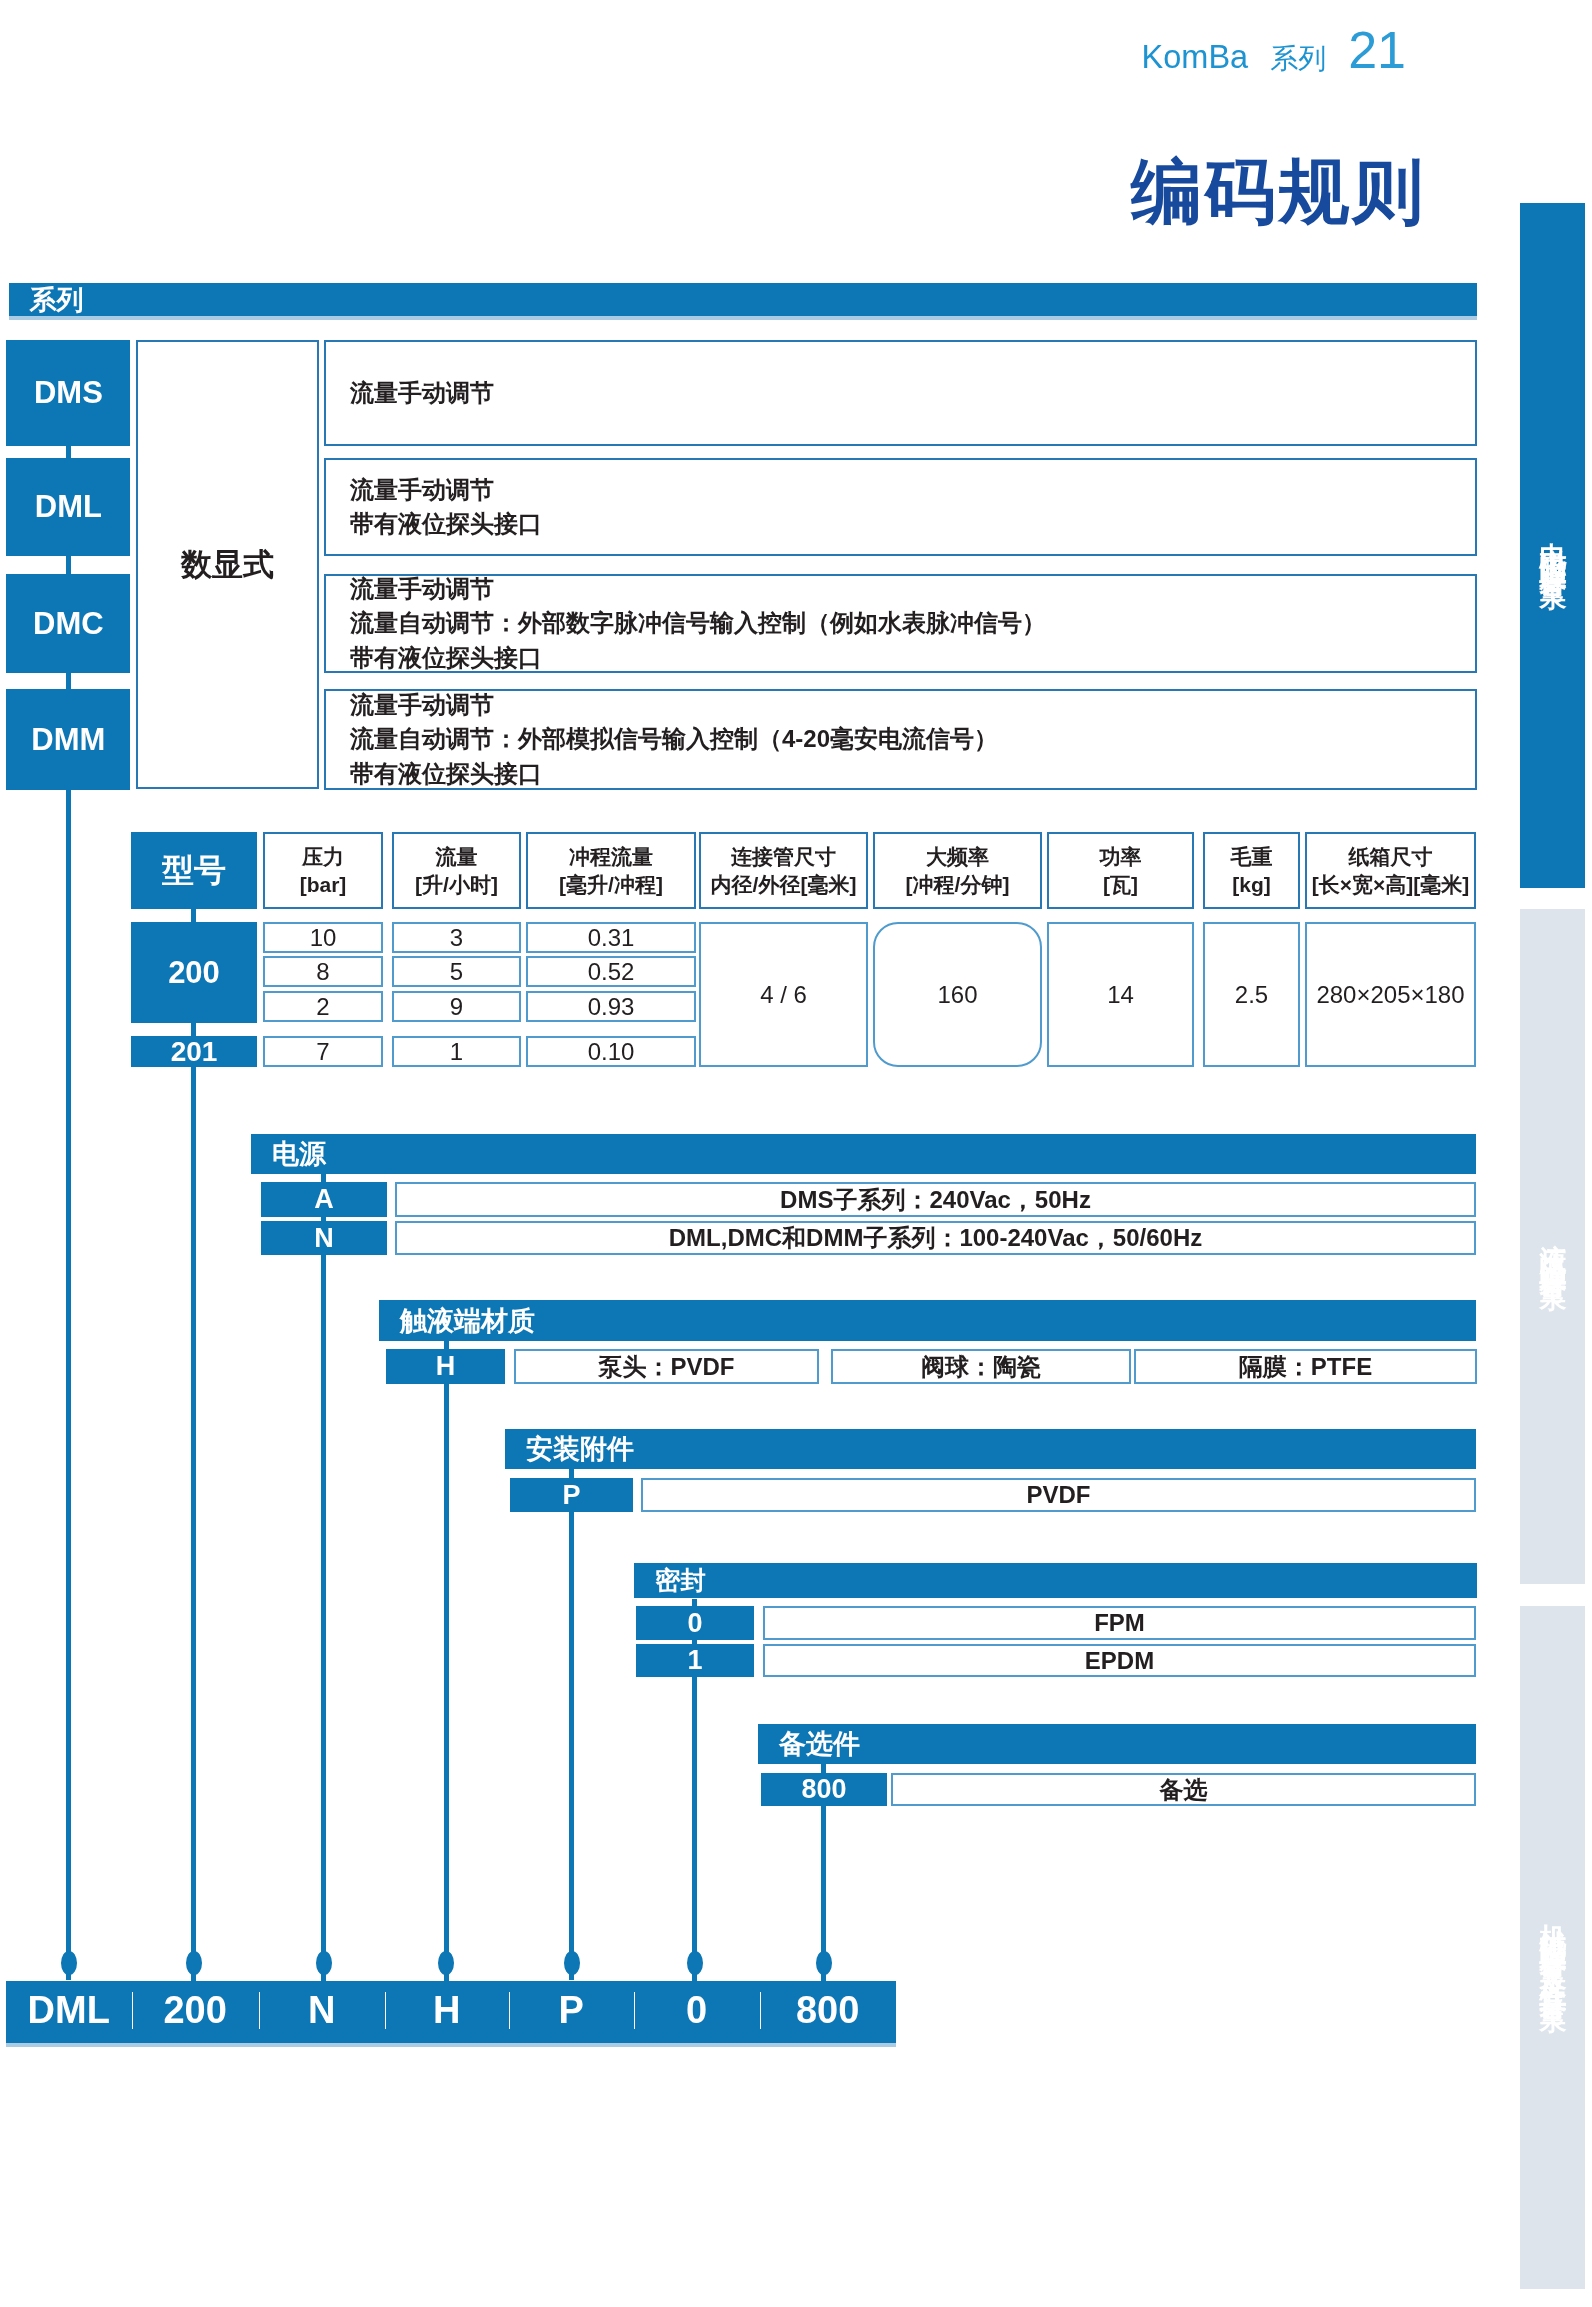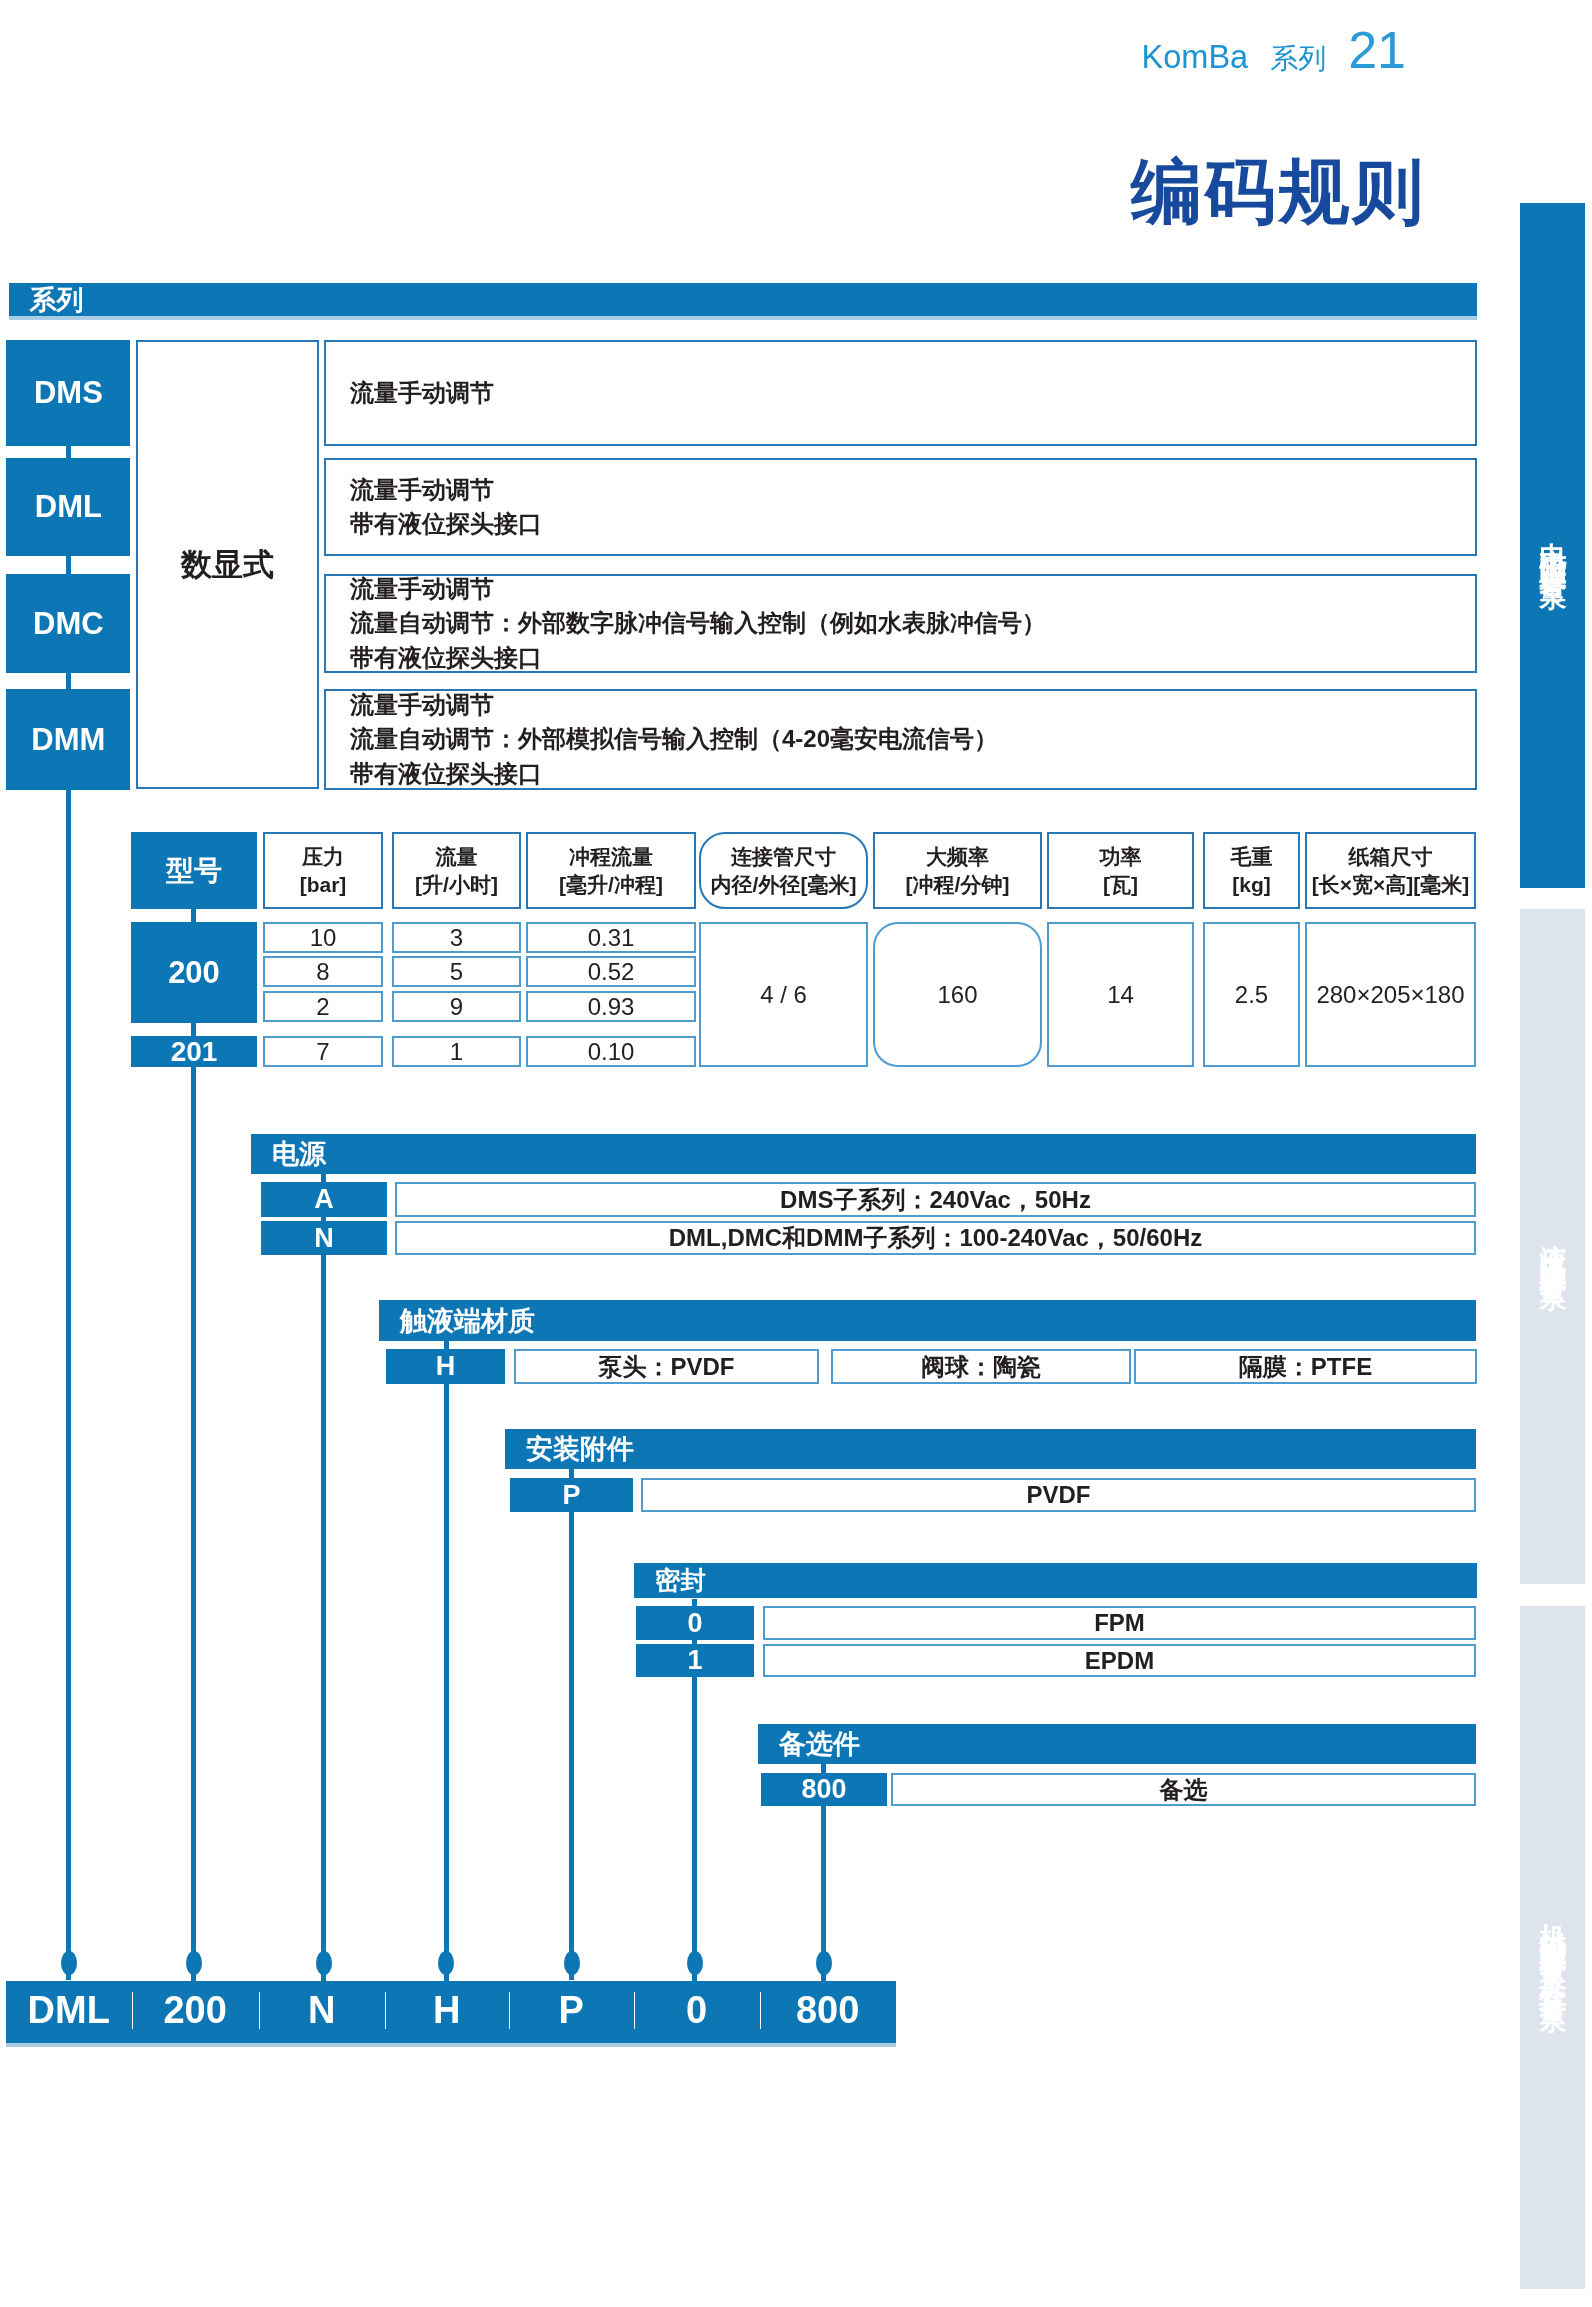--- a/index.html
+++ b/index.html
@@ -93,35 +93,35 @@
     <span>流量手动调节</span>
     <span>流量自动调节：外部数字脉冲信号输入控制（例如水表脉冲信号）</span>
     <span>带有液位探头接口</span>
   </div>
   <div class="abs b1 desc" style="left:324px; top:689px; width:1153px; height:101px;">
     <span>流量手动调节</span>
     <span>流量自动调节：外部模拟信号输入控制（4-20毫安电流信号）</span>
     <span>带有液位探头接口</span>
   </div>
 
-  <div class="abs blue keybox" style="left:131px; top:832px; width:126px; height:77px; font-size:28px;">型号</div>
+  <div class="abs blue keybox" style="left:131px; top:832px; width:126px; height:77px; font-size:32px;">型号</div>
 
   <div class="abs b1 hcell" style="left:263px;  top:832px; width:120px; height:77px;">
     <span>压力</span>
     <span>[bar]</span>
   </div>
   <div class="abs b1 hcell" style="left:392px;  top:832px; width:129px; height:77px;">
     <span>流量</span>
     <span>[升/小时]</span>
   </div>
   <div class="abs b1 hcell" style="left:526px;  top:832px; width:170px; height:77px;">
     <span>冲程流量</span>
     <span>[毫升/冲程]</span>
   </div>
-  <div class="abs b1 hcell" style="left:699px;  top:832px; width:169px; height:77px;border-radius:26px;">
+  <div class="abs b1 hcell" style="left:699px;  top:832px; width:169px; height:77px;">
     <span>连接管尺寸</span>
     <span>内径/外径[毫米]</span>
   </div>
   <div class="abs b1 hcell" style="left:873px; top:832px; width:169px; height:77px;">
     <span>大频率</span>
     <span>[冲程/分钟]</span>
   </div>
   <div class="abs b1 hcell" style="left:1047px; top:832px; width:147px; height:77px;">
     <span>功率</span>
     <span>[瓦]</span>

